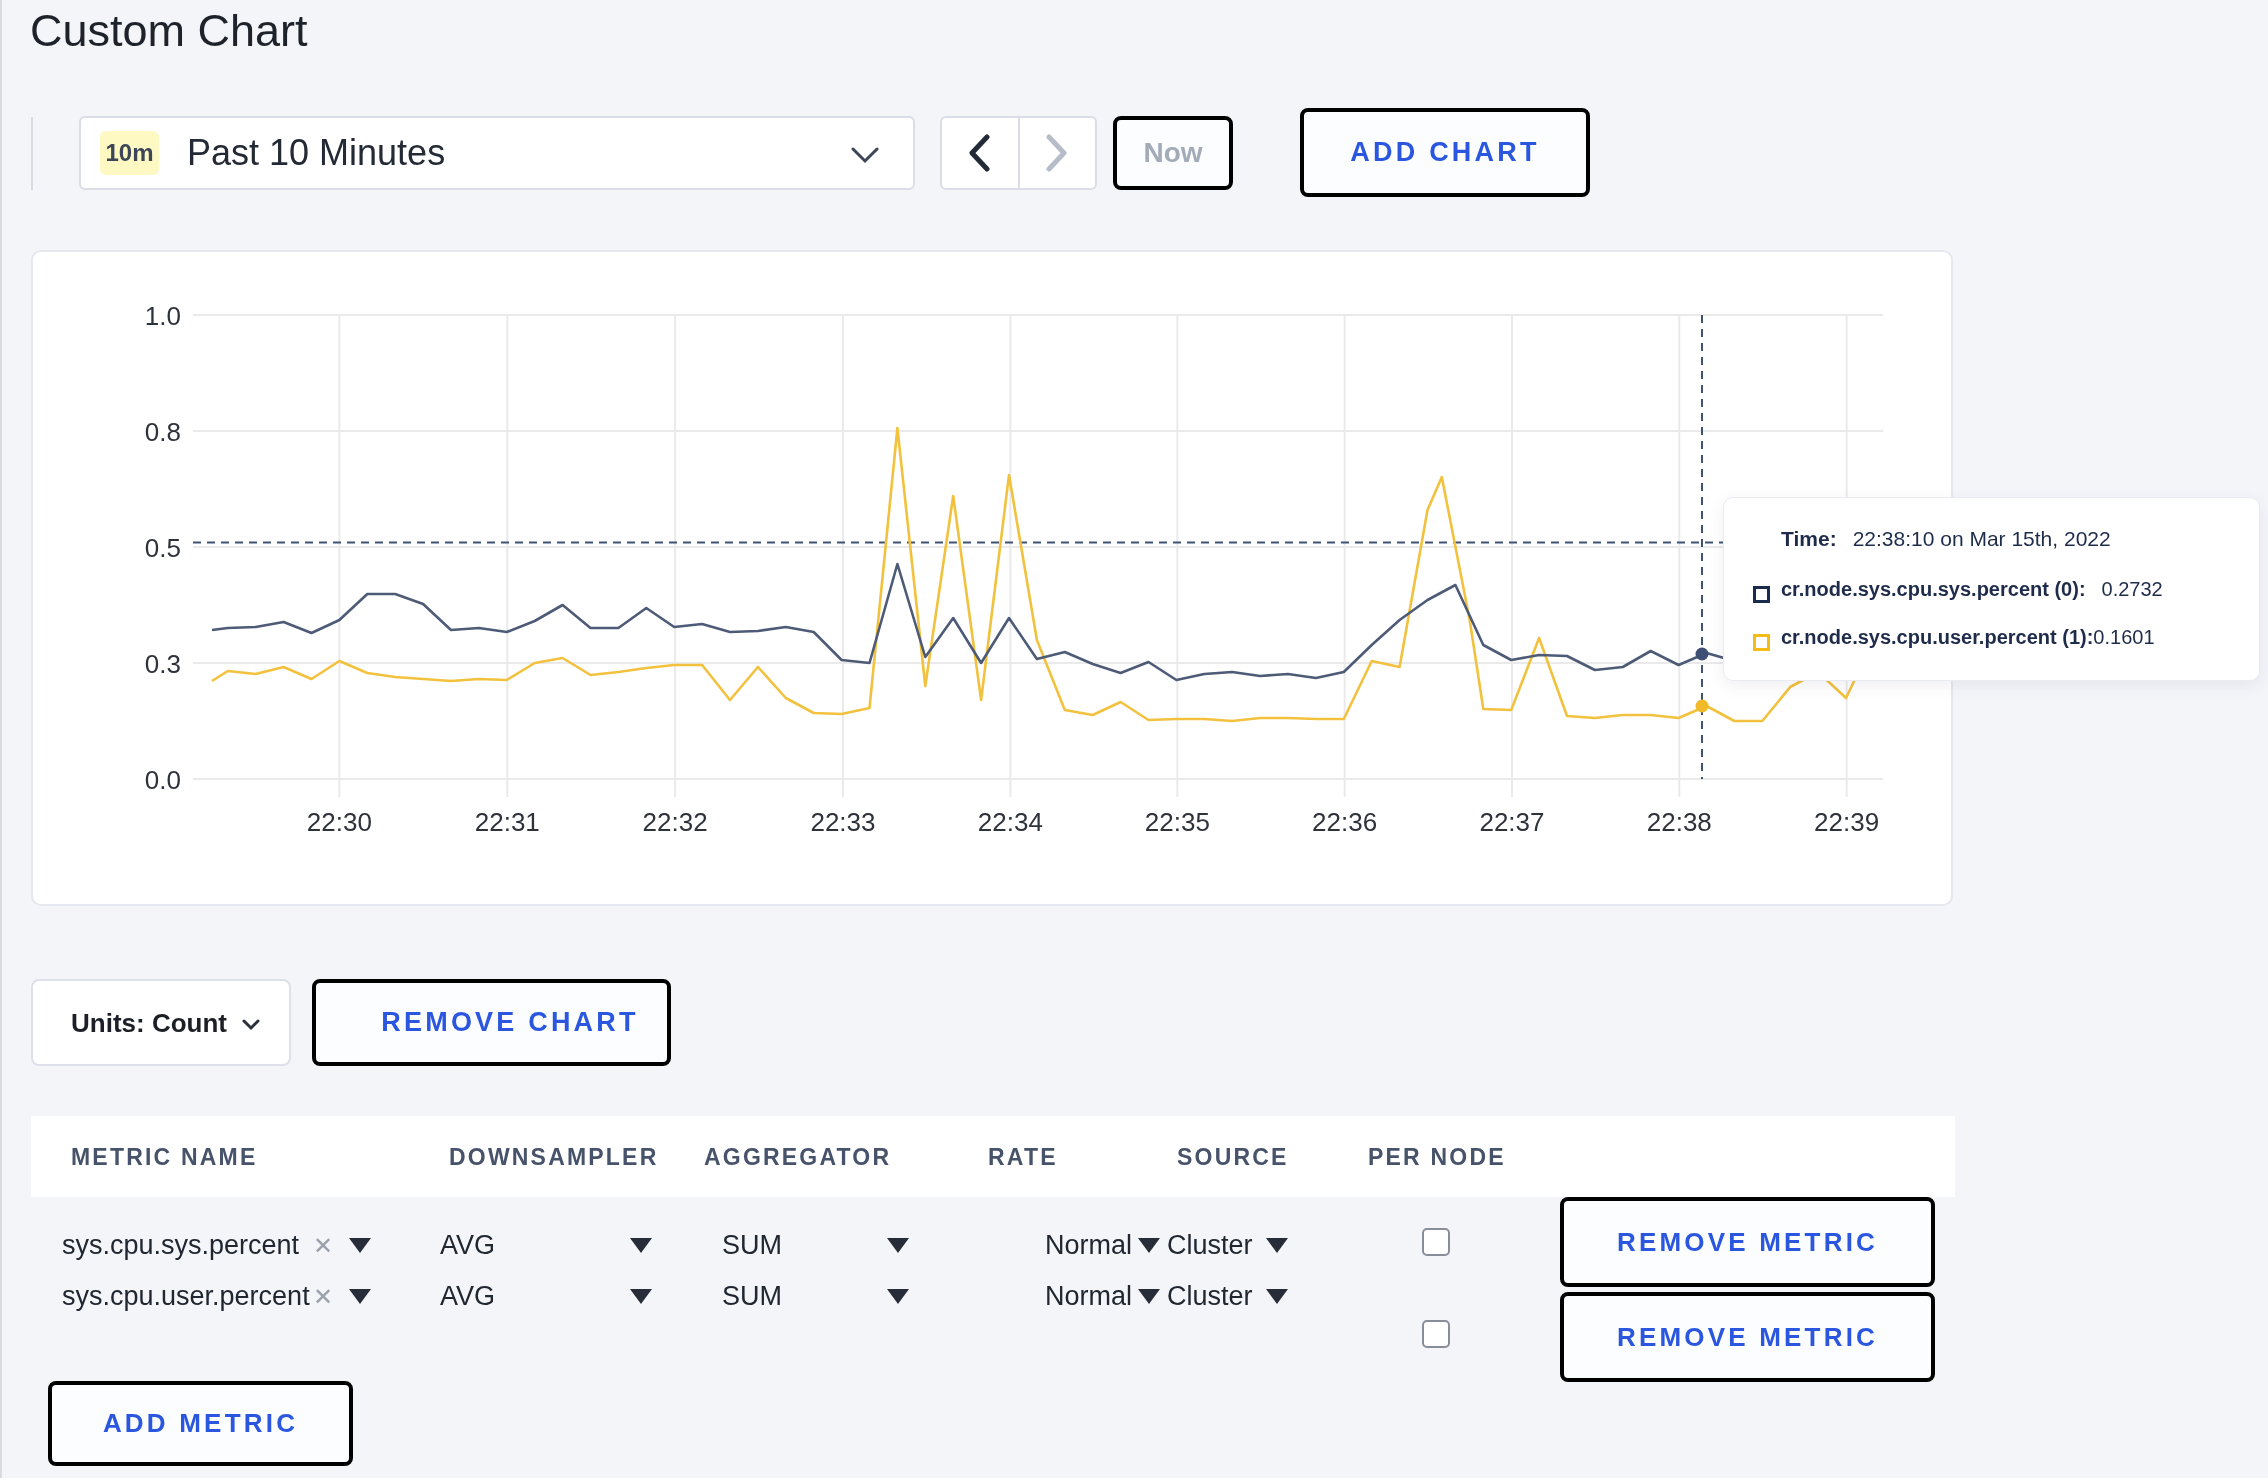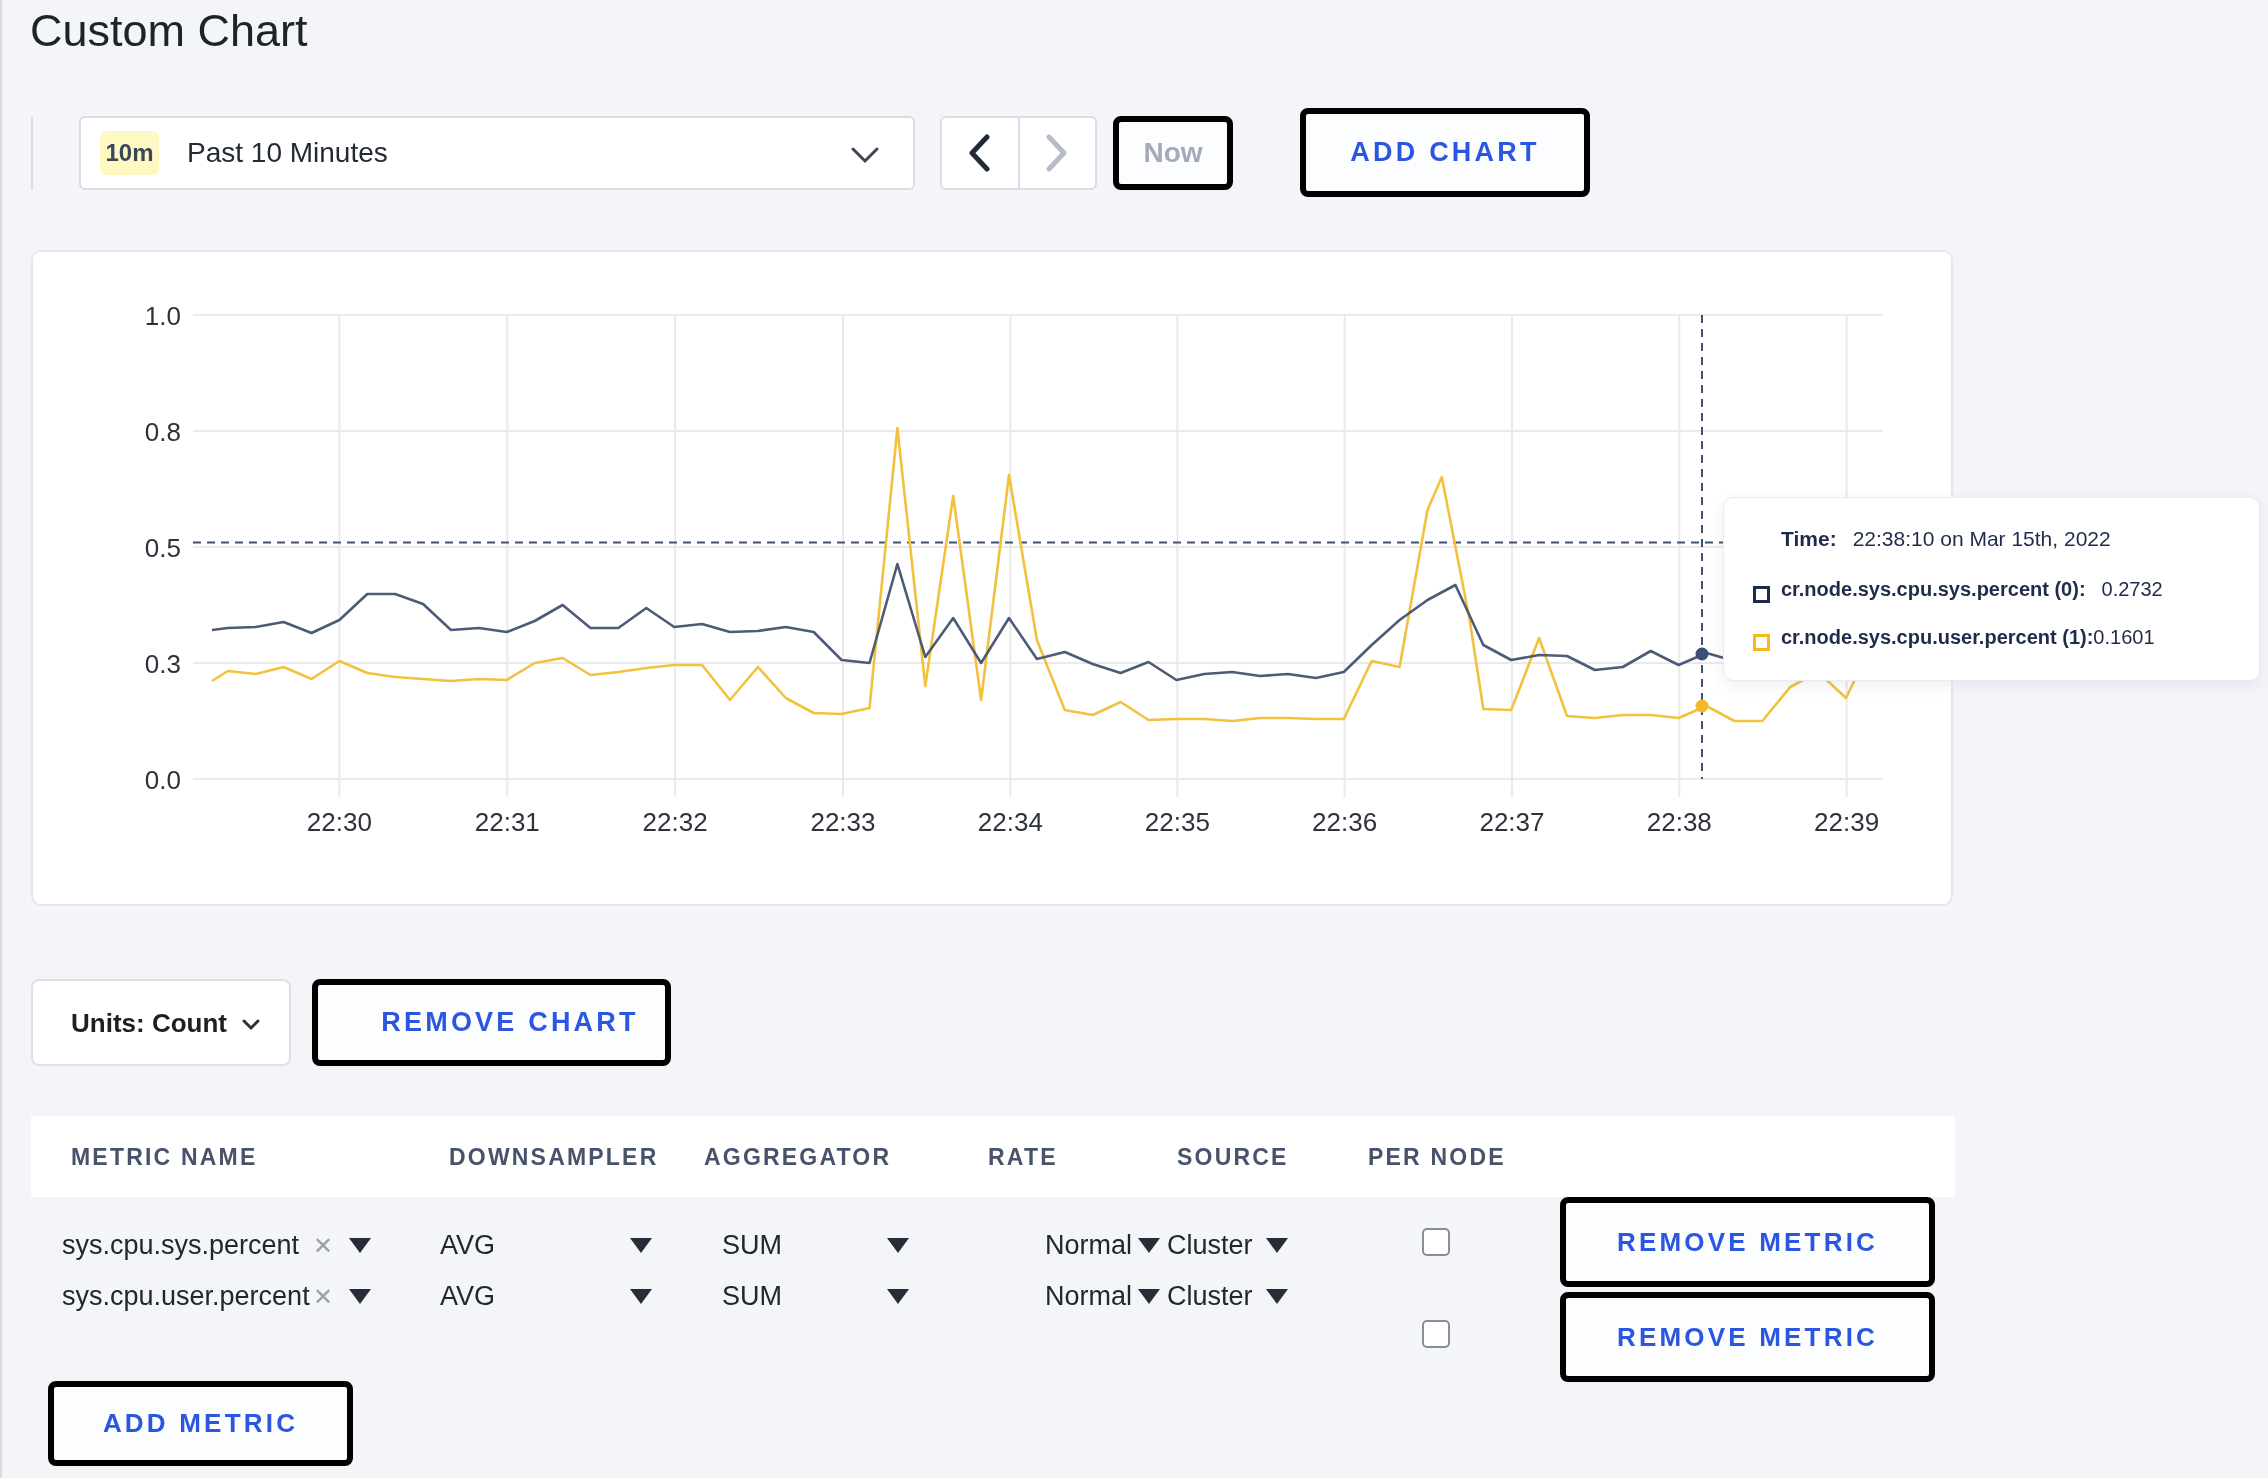--- a/index.html
+++ b/index.html
@@ -1,34 +1,34 @@
 <!DOCTYPE html>
 <html><head>
 <meta charset="utf-8">
 <style>
 * { box-sizing: border-box; margin: 0; padding: 0; }
 html,body { width:2268px; height:1478px; overflow:hidden; }
 body { background:#f4f5f9; font-family:"Liberation Sans", sans-serif; position:relative; }
 .abs { position:absolute; }
-.btn { background:#fcfdfe; border:6px solid #000000; border-radius:8px; display:flex; align-items:center; justify-content:center; }
+.btn { background:#fcfdfe; border:4px solid #000000; border-radius:8px; display:flex; align-items:center; justify-content:center; }
 .bluetxt { color:#2b57e0; font-weight:700; letter-spacing:3.2px; }
 .tri { width:0; height:0; border-left:11px solid transparent; border-right:11px solid transparent; border-top:15px solid #262d38; }
 </style>
 </head>
 <body>
 
 <div class="abs" style="left:0;top:0;width:2px;height:1478px;background:#d9dbe1;"></div>
 
 <div class="abs" style="left:30px;top:5px;font-size:45px;color:#1e222a;">Custom Chart</div>
 
 <div class="abs" style="left:31px;top:117px;width:2px;height:73px;background:#d8dbe2;"></div>
 
 <div class="abs" style="left:79px;top:116px;width:836px;height:74px;background:#fff;border:2px solid #dadde6;border-radius:6px;display:flex;align-items:center;">
   <div style="margin-left:19px;width:59px;height:44px;background:#fef9c3;border-radius:6px;display:flex;align-items:center;justify-content:center;font-size:24px;font-weight:700;color:#3c4658;">10m</div>
-  <div style="margin-left:28px;font-size:28px;color:#242a35;">Past 10 Minutes</div>
+  <div style="margin-left:28px;font-size:36px;color:#242a35;">Past 10 Minutes</div>
   <svg style="position:absolute;right:34px;top:29px;" width="28" height="17" viewBox="0 0 28 17">
       <path d="M2 2 L14 14 L26 2" fill="none" stroke="#3c4658" stroke-width="3" stroke-linecap="round"></path>
     </svg>
 </div>
 
 <div class="abs" style="left:940px;top:116px;width:157px;height:74px;background:#fff;border:2px solid #dadde6;border-radius:6px;"></div>
 <div class="abs" style="left:1018px;top:116px;width:2px;height:74px;background:#dadde6;"></div>
 <svg class="abs" style="left:966px;top:134px;" width="26" height="38" viewBox="0 0 26 38">
     <path d="M21 3 L6 19 L21 35" fill="none" stroke="#212a36" stroke-width="5" stroke-linecap="round" stroke-linejoin="round"></path>
   </svg>

